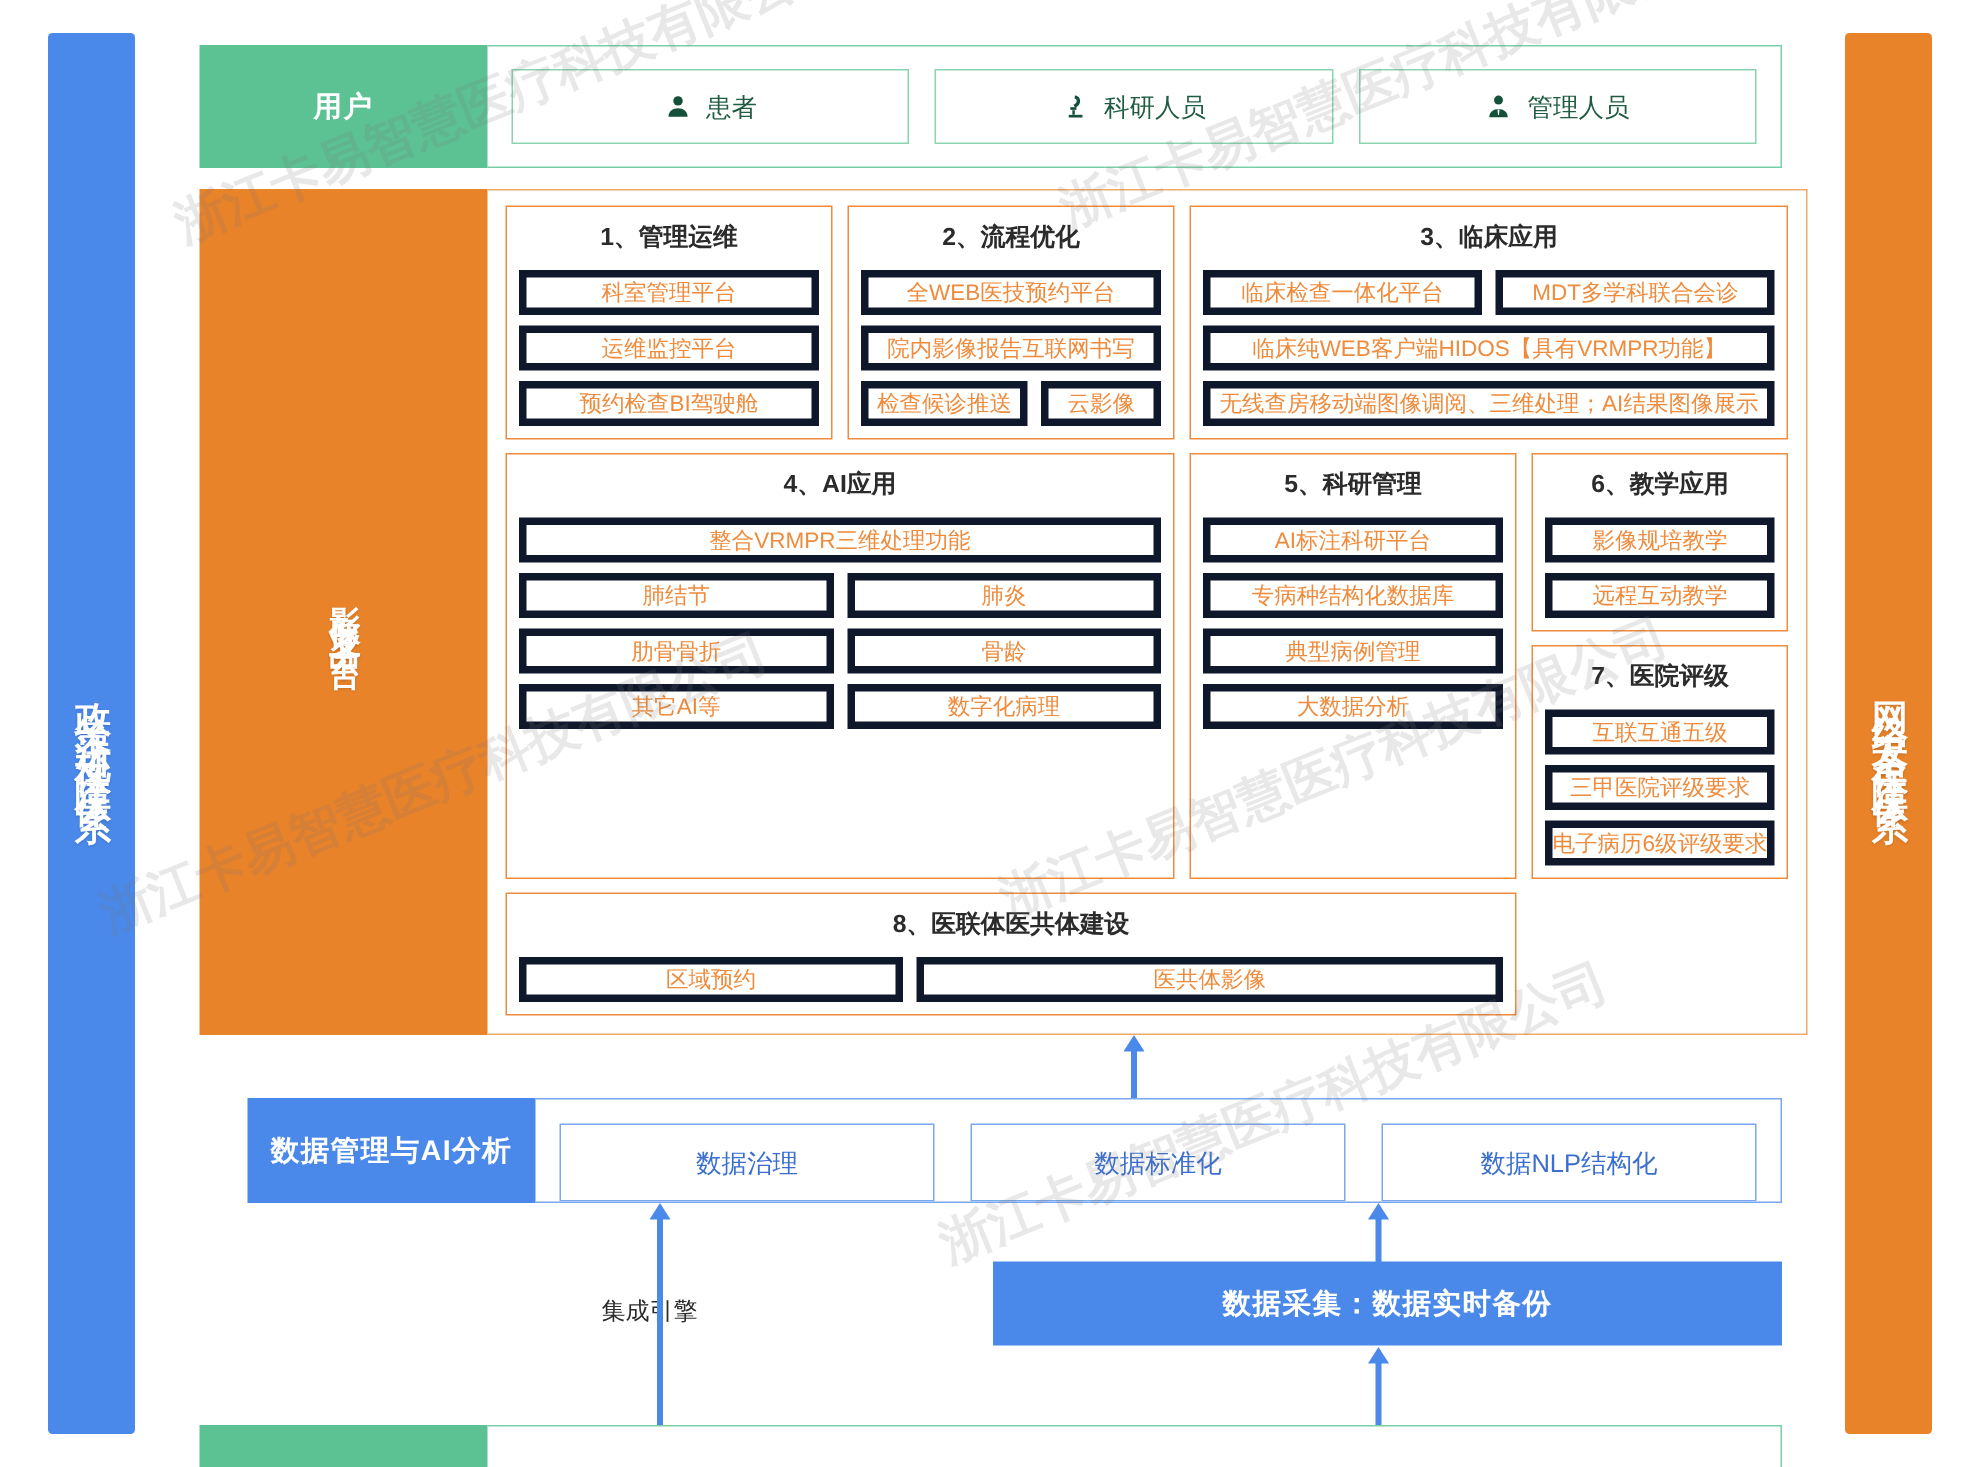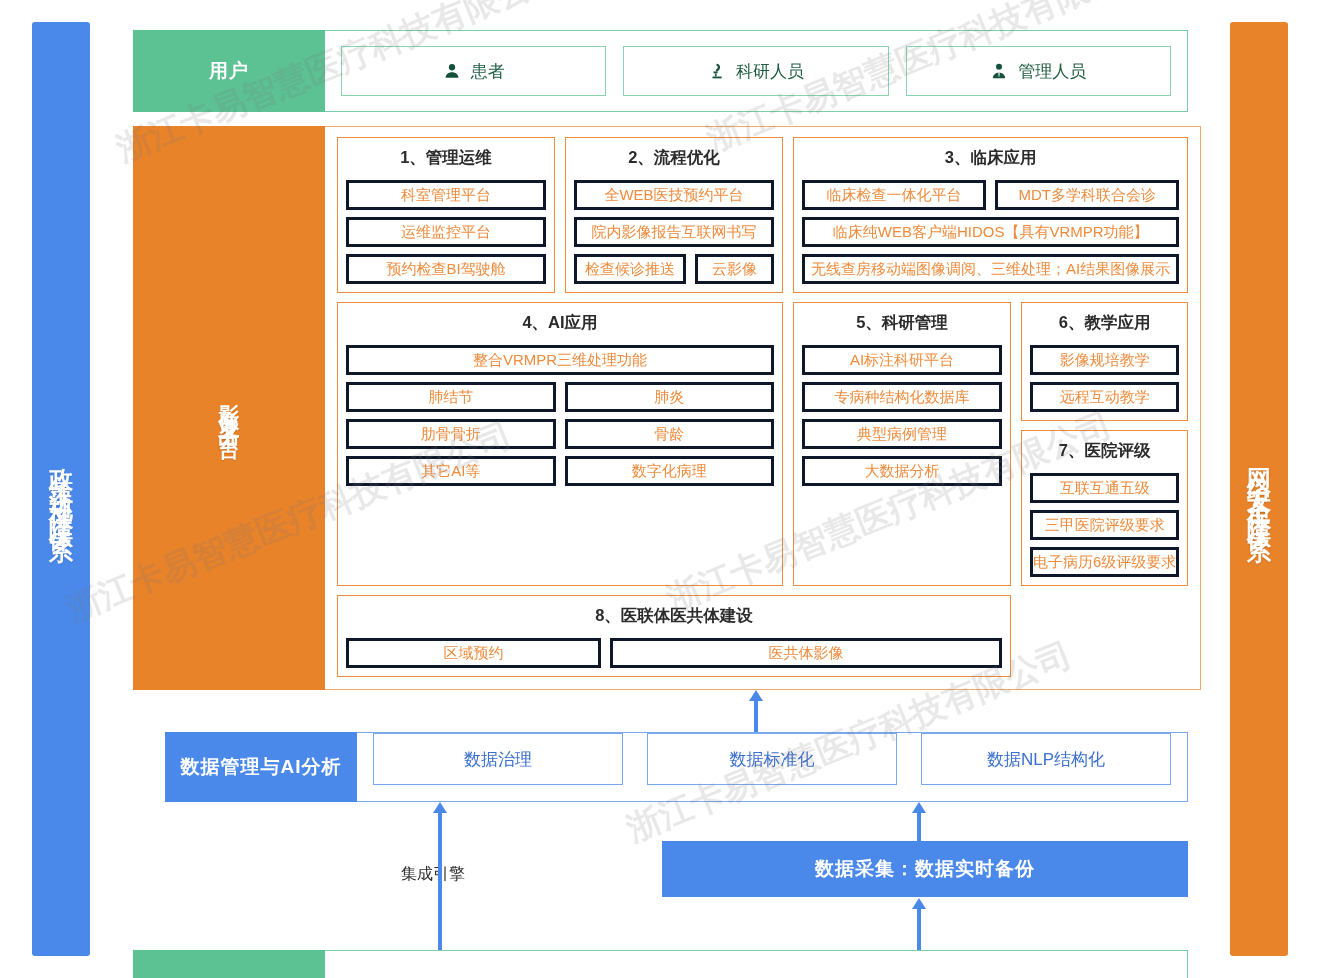--- a/index.html
+++ b/index.html
@@ -105,42 +105,42 @@
     display: flex; flex-direction: column; gap: 7px;
   }
   .grp-title {
     text-align: center;
     color: #2b2b2b;
     font-size: 16.5px;
     font-weight: 700;
     padding: 3px 0 4px 0;
   }
   .cell {
-    border: 3px solid #0f172a;
+    border: 5px solid #0f172a;
     color: #ef8b3c;
     font-size: 15px;
     height: 30px;
     display: flex; align-items: center; justify-content: center;
     text-align: center;
     background: #fff;
     white-space: nowrap;
   }
   .cellrow { display: flex; gap: 9px; }
   .cellrow > .cell { flex: 1; }
 
   .mid-band-1 { display: flex; gap: 10px; }
   .mid-band-2 { display: flex; gap: 10px; }
 
   
   .dm-row { height: 70px; padding-left: 32px; }
   .dm-body {
     flex: 1;
     border: 1px solid #7aa8f0;
     border-left: none;
-    display: flex; align-items: flex-start; gap: 24px;
+    display: flex; align-items: flex-end; gap: 24px;
     padding: 0 16px;
   }
   .dm-chip {
     flex: 1; height: 52px;
     border: 1px solid #7aa8f0;
     color: #3a6fd0; font-size: 17px;
     display: flex; align-items: center; justify-content: center;
     background: #fff;
   }
 

